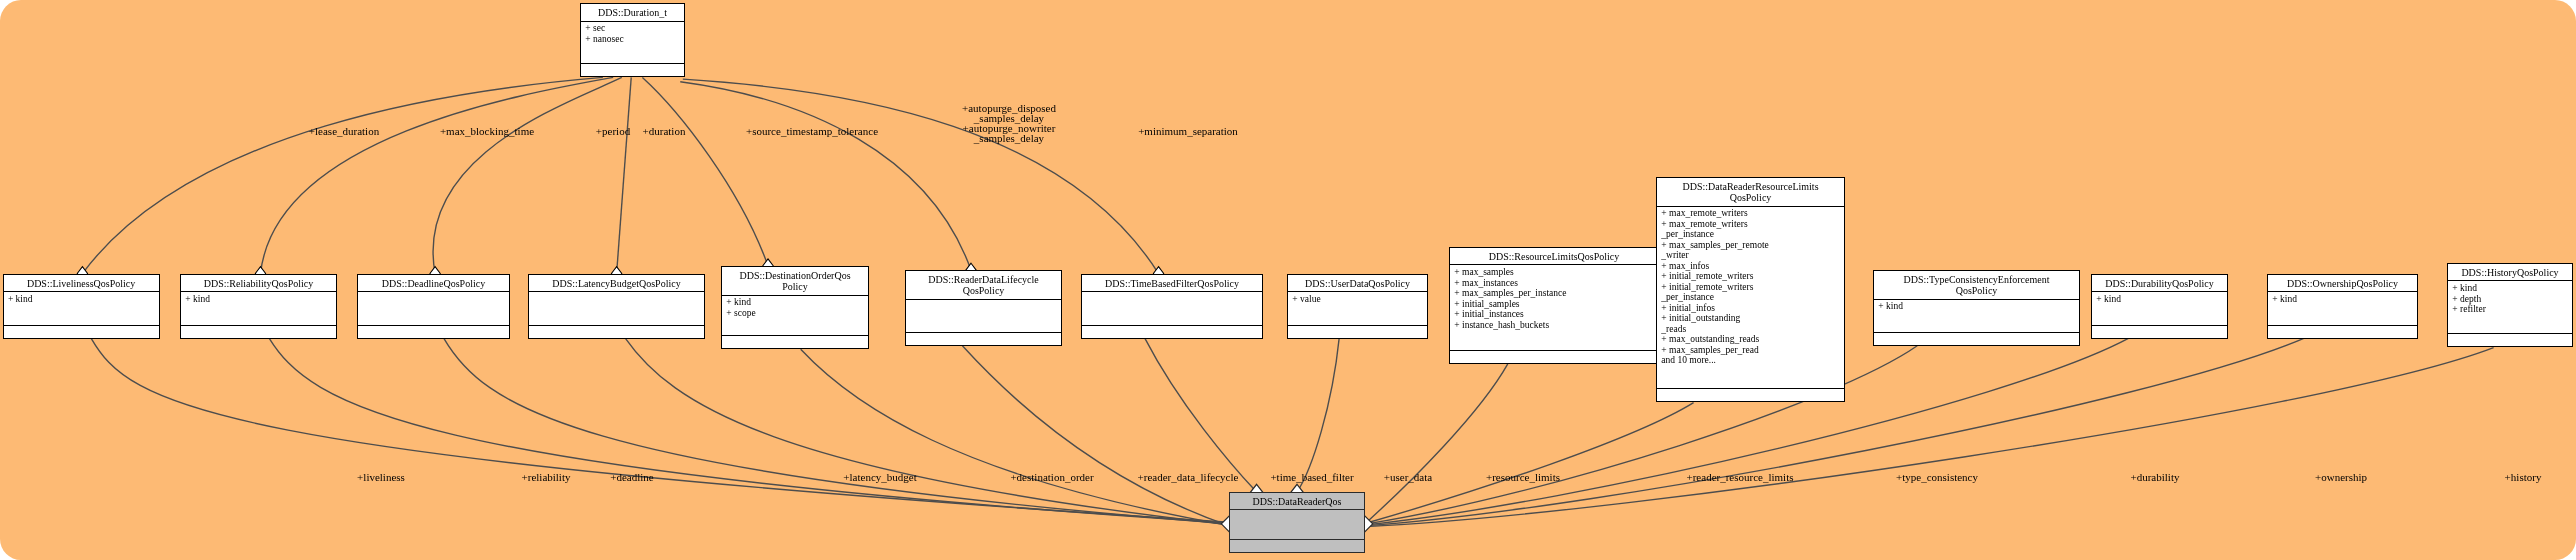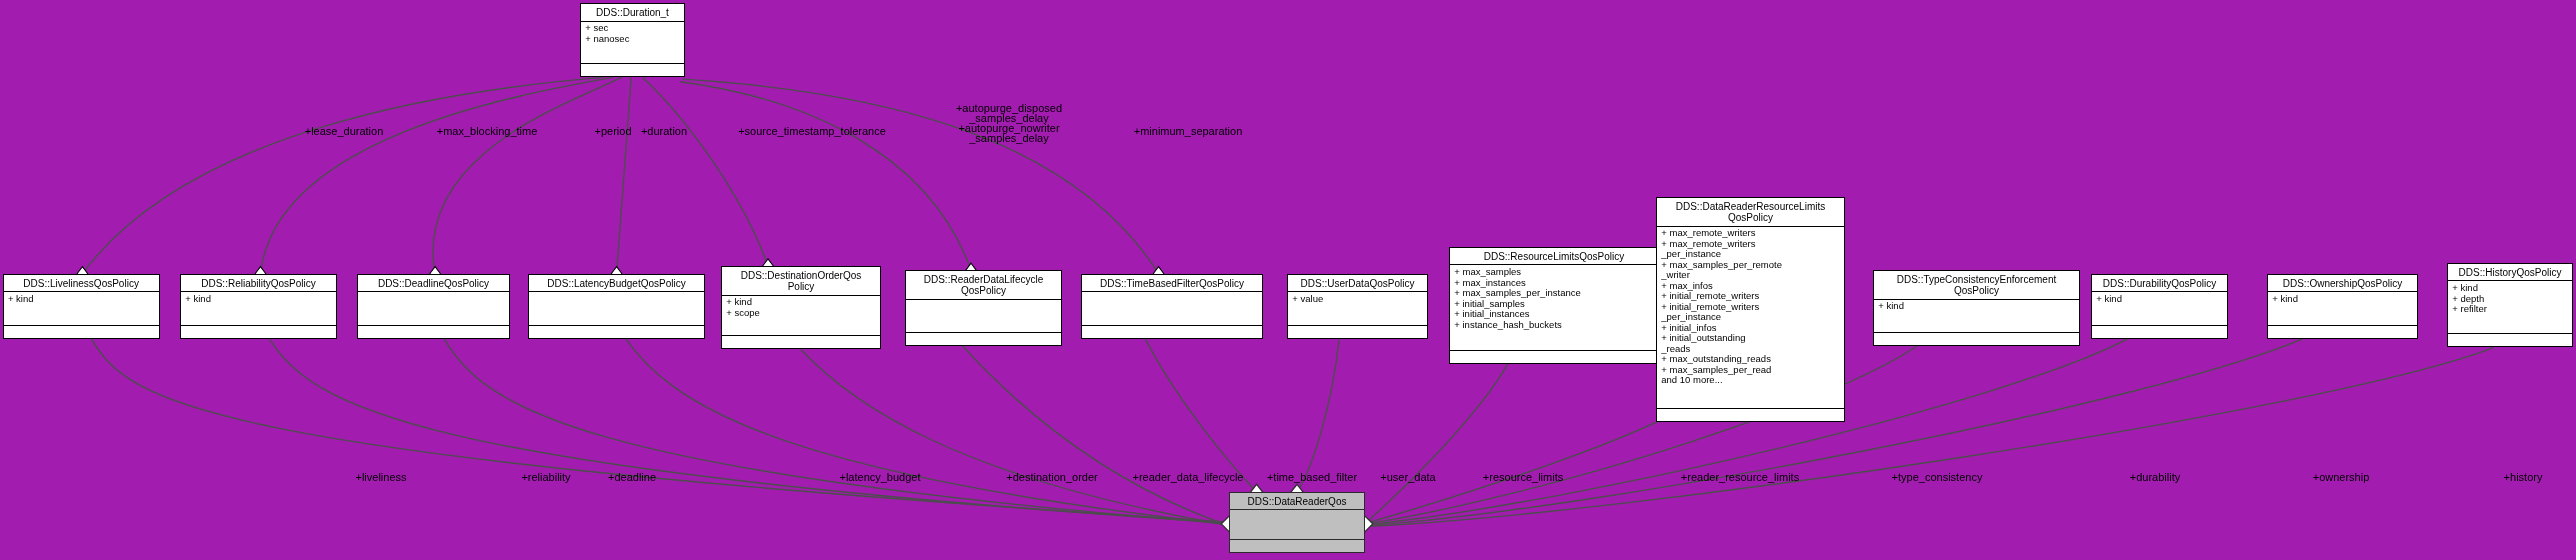--- a/index.html
+++ b/index.html
@@ -5,23 +5,24 @@
 <style>
   html, body {
     margin: 0;
     padding: 0;
     background: #ffffff;
   }
   #diagram {
     position: relative;
     width: 2576px;
     height: 560px;
-    background: #a21caf;
-    font-family: Liberation Sans, sans-serif;
+    background: #fdba74;
+    font-family: Liberation Serif, serif;
     overflow: hidden;
+    border-radius: 21px;
   }
   #edge-layer {
     position: absolute;
     left: 0;
     top: 0;
     width: 2576px;
     height: 560px;
     pointer-events: none;
   }
   #node-layer {
@@ -173,21 +174,21 @@
       <div class="uml-class" style="left: 357px; top: 274px; width: 153px; height: 65px;">
         <div class="cls-name">DDS::DeadlineQosPolicy</div>
         <div class="cls-attrs"></div>
         <div class="cls-ops"></div>
       </div>
       <div class="uml-class" style="left: 528px; top: 274px; width: 177px; height: 65px;">
         <div class="cls-name">DDS::LatencyBudgetQosPolicy</div>
         <div class="cls-attrs"></div>
         <div class="cls-ops"></div>
       </div>
-      <div class="uml-class" style="left: 721px; top: 266px; width: 160px; height: 83px;">
+      <div class="uml-class" style="left: 721px; top: 266px; width: 148px; height: 83px;">
         <div class="cls-name">DDS::DestinationOrderQos
 Policy</div>
         <div class="cls-attrs">
           <div class="attr">+ kind</div>
           <div class="attr">+ scope</div>
         </div>
         <div class="cls-ops"></div>
       </div>
       <div class="uml-class" style="left: 905px; top: 270px; width: 157px; height: 76px;">
         <div class="cls-name">DDS::ReaderDataLifecycle
@@ -212,21 +213,21 @@
         <div class="cls-attrs">
           <div class="attr">+ max_samples</div>
           <div class="attr">+ max_instances</div>
           <div class="attr">+ max_samples_per_instance</div>
           <div class="attr">+ initial_samples</div>
           <div class="attr">+ initial_instances</div>
           <div class="attr">+ instance_hash_buckets</div>
         </div>
         <div class="cls-ops"></div>
       </div>
-      <div class="uml-class" style="left: 1656px; top: 177px; width: 189px; height: 225px; margin-top: 20px;">
+      <div class="uml-class" style="left: 1656px; top: 177px; width: 189px; height: 225px;">
         <div class="cls-name">DDS::DataReaderResourceLimits
 QosPolicy</div>
         <div class="cls-attrs">
           <div class="attr">+ max_remote_writers</div>
           <div class="attr">+ max_remote_writers</div>
           <div class="attr">_per_instance</div>
           <div class="attr">+ max_samples_per_remote</div>
           <div class="attr">_writer</div>
           <div class="attr">+ max_infos</div>
           <div class="attr">+ initial_remote_writers</div>

